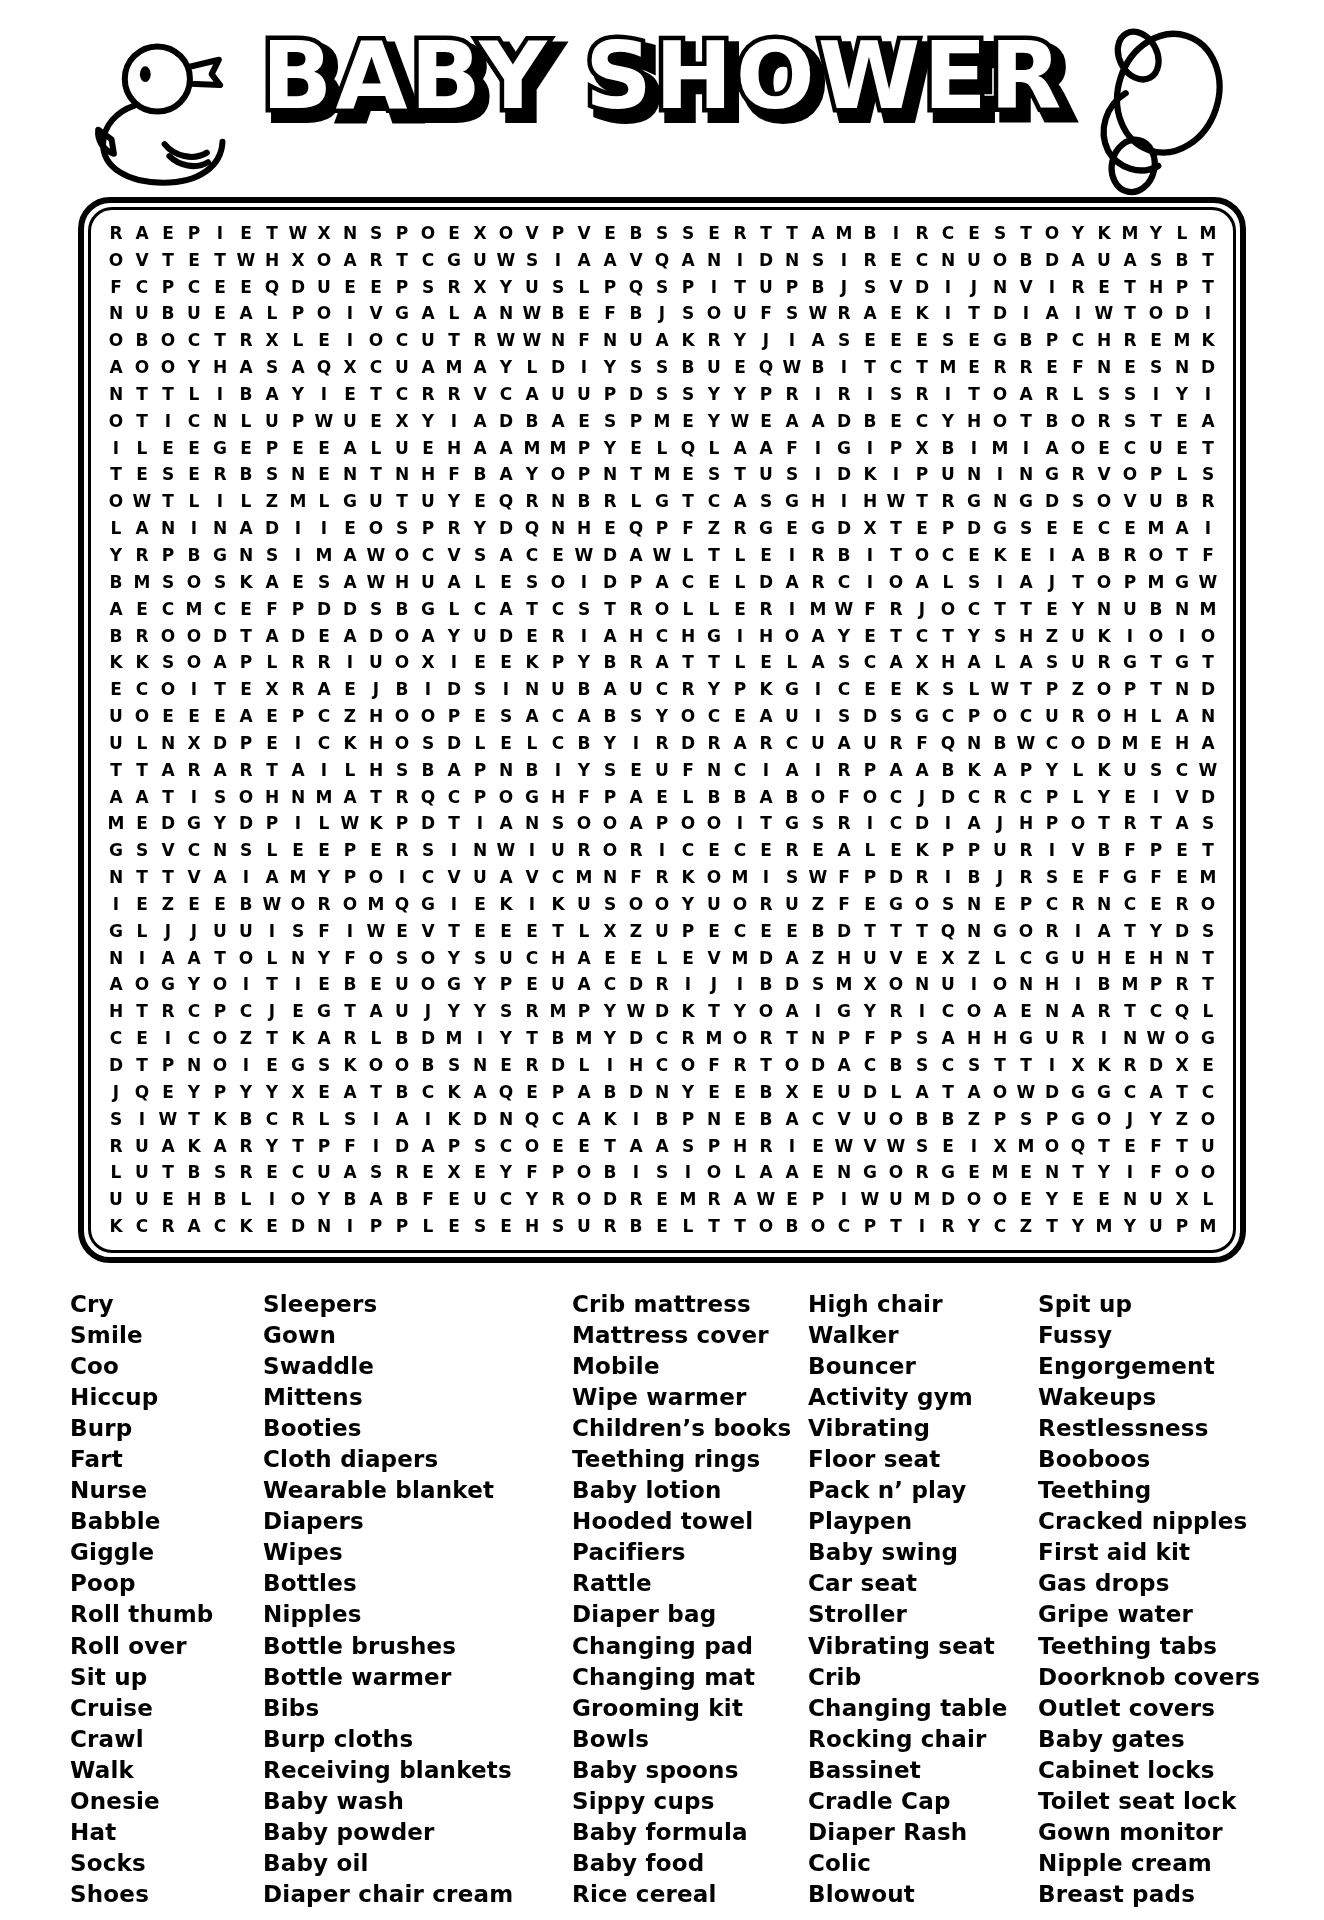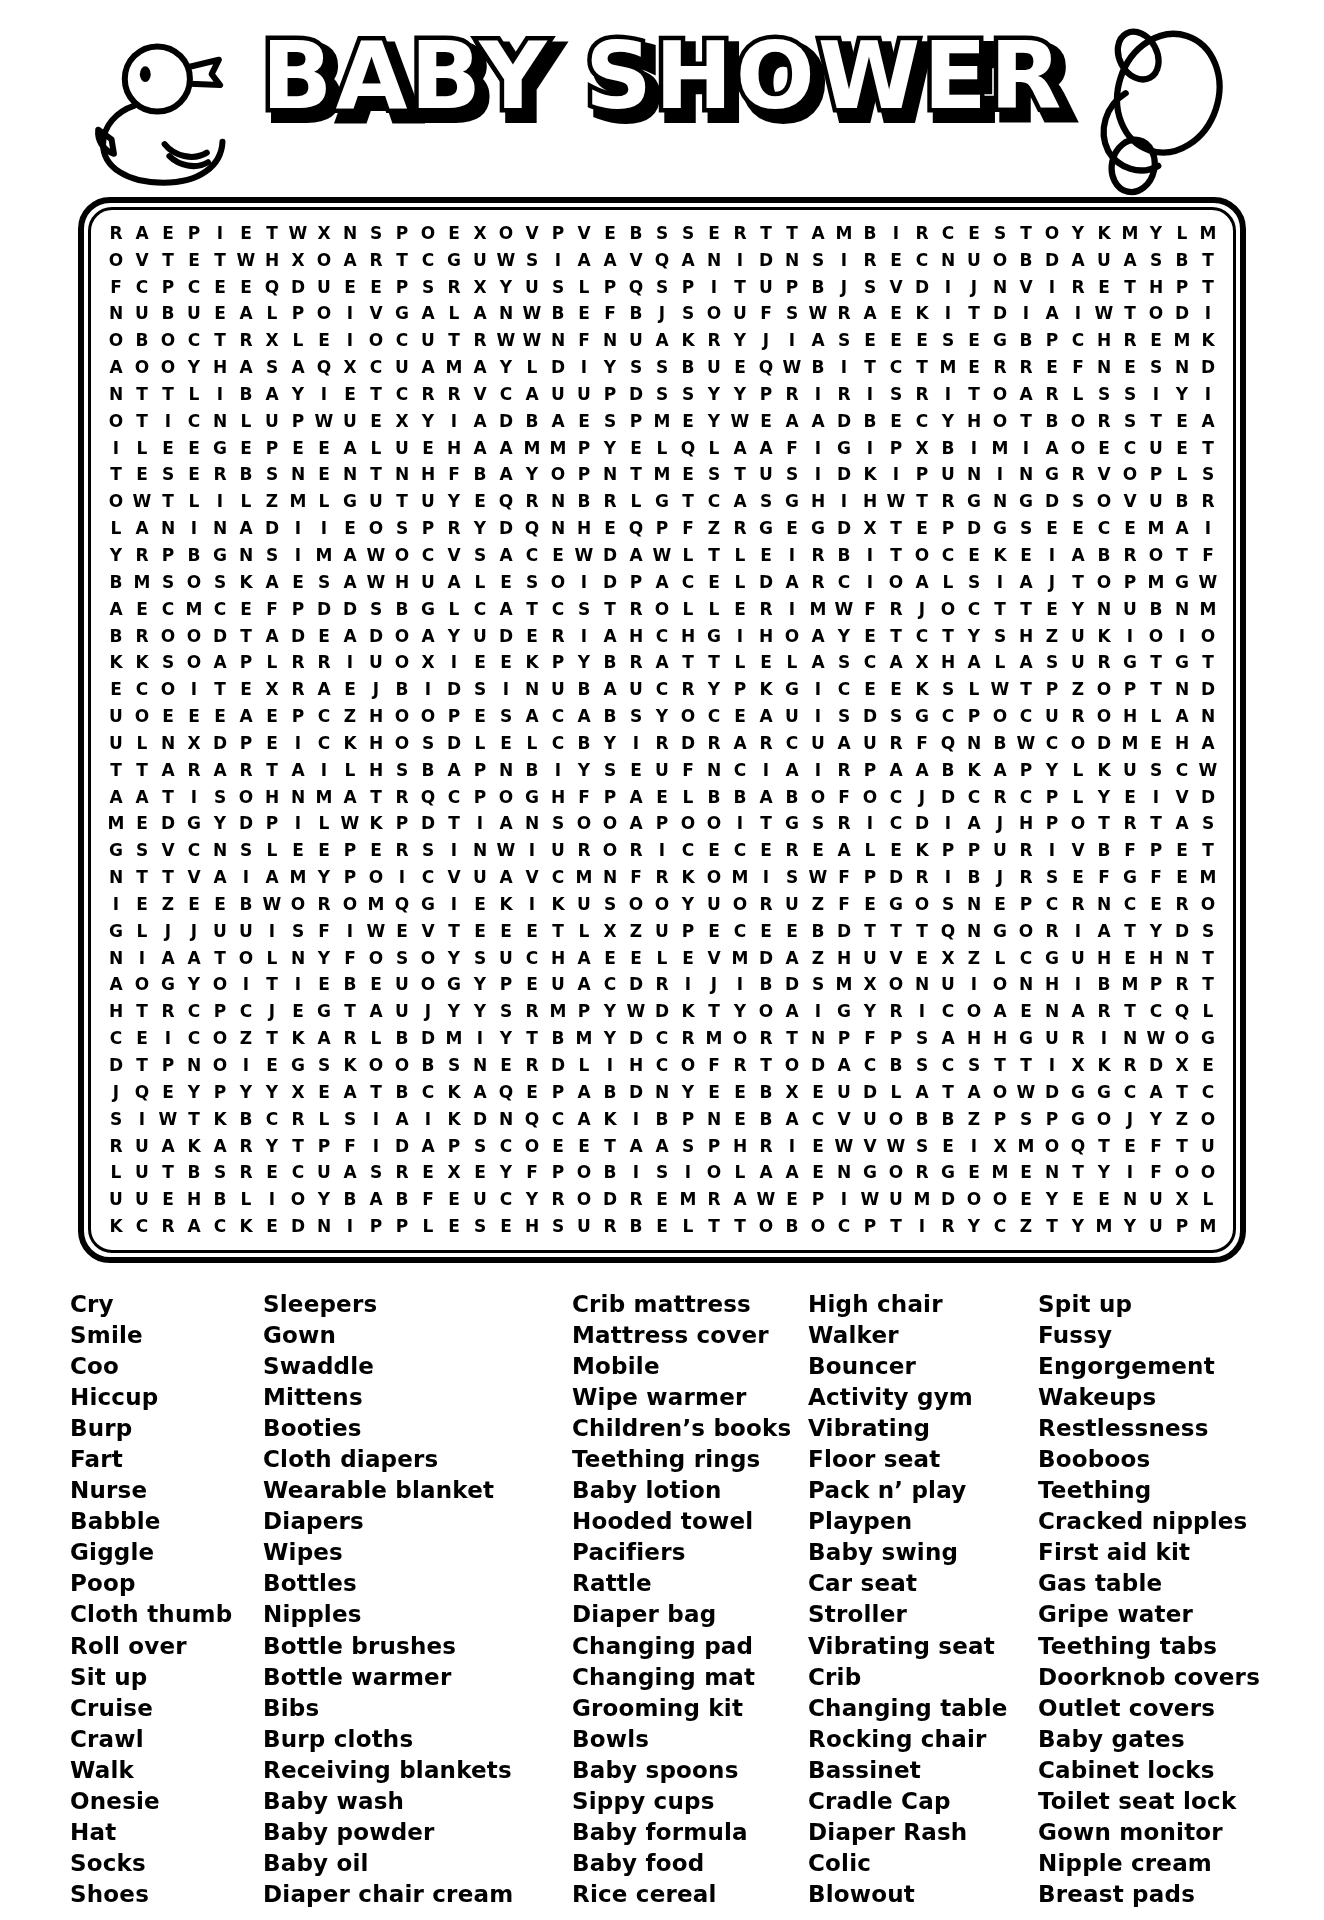--- a/index.html
+++ b/index.html
@@ -1731,21 +1731,21 @@
       <div class="word">Cry</div>
       <div class="word">Smile</div>
       <div class="word">Coo</div>
       <div class="word">Hiccup</div>
       <div class="word">Burp</div>
       <div class="word">Fart</div>
       <div class="word">Nurse</div>
       <div class="word">Babble</div>
       <div class="word">Giggle</div>
       <div class="word">Poop</div>
-      <div class="word">Cloth thumb</div>
+      <div class="word">Roll thumb</div>
       <div class="word">Roll over</div>
       <div class="word">Sit up</div>
       <div class="word">Cruise</div>
       <div class="word">Crawl</div>
       <div class="word">Walk</div>
       <div class="word">Onesie</div>
       <div class="word">Hat</div>
       <div class="word">Socks</div>
       <div class="word">Shoes</div>
     </div>
@@ -1818,21 +1818,21 @@
   <div class="wcol wcol-4">
       <div class="word">Spit up</div>
       <div class="word">Fussy</div>
       <div class="word">Engorgement</div>
       <div class="word">Wakeups</div>
       <div class="word">Restlessness</div>
       <div class="word">Booboos</div>
       <div class="word">Teething</div>
       <div class="word">Cracked nipples</div>
       <div class="word">First aid kit</div>
-      <div class="word">Gas table</div>
+      <div class="word">Gas drops</div>
       <div class="word">Gripe water</div>
       <div class="word">Teething tabs</div>
       <div class="word">Doorknob covers</div>
       <div class="word">Outlet covers</div>
       <div class="word">Baby gates</div>
       <div class="word">Cabinet locks</div>
       <div class="word">Toilet seat lock</div>
       <div class="word">Gown monitor</div>
       <div class="word">Nipple cream</div>
       <div class="word">Breast pads</div>

